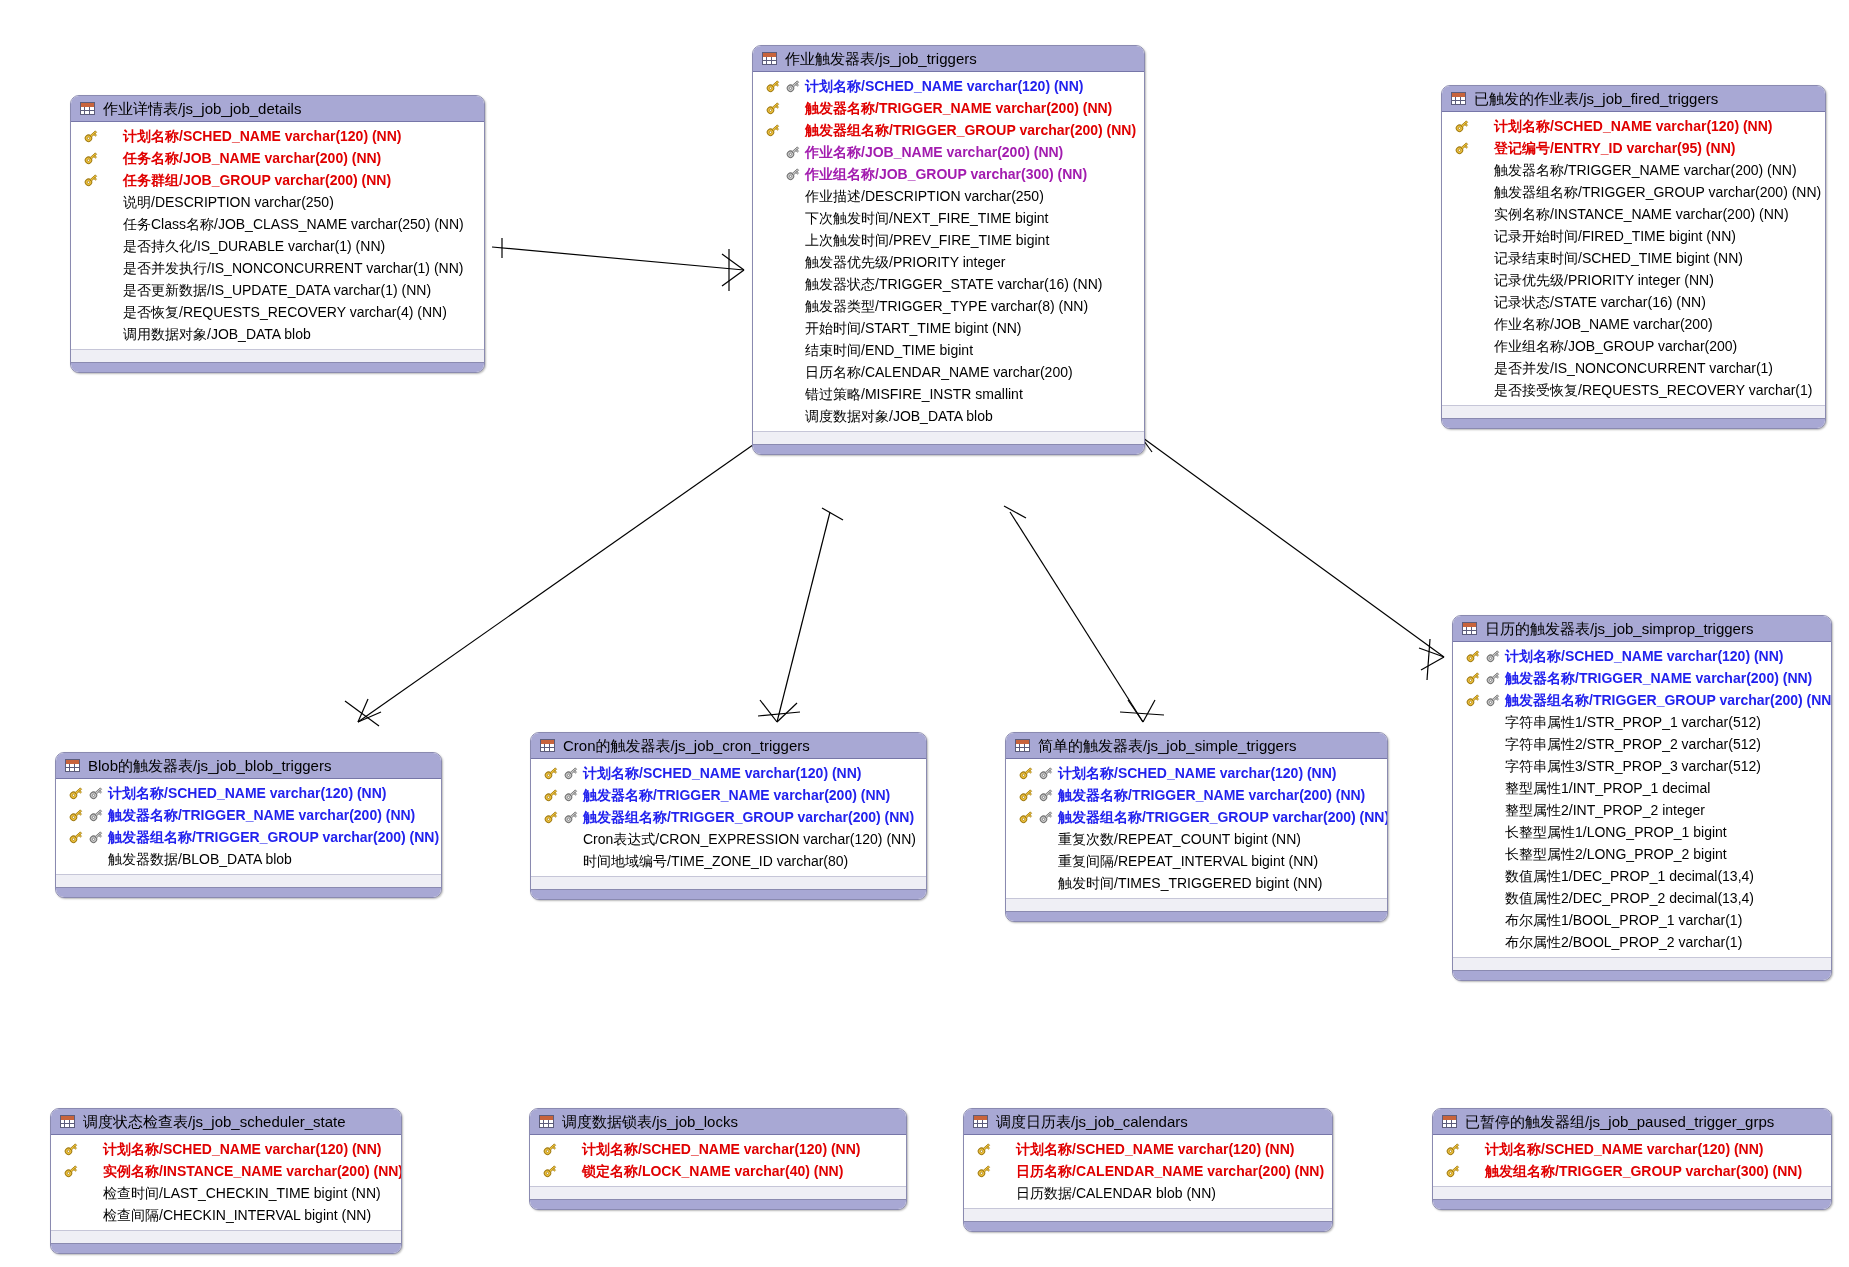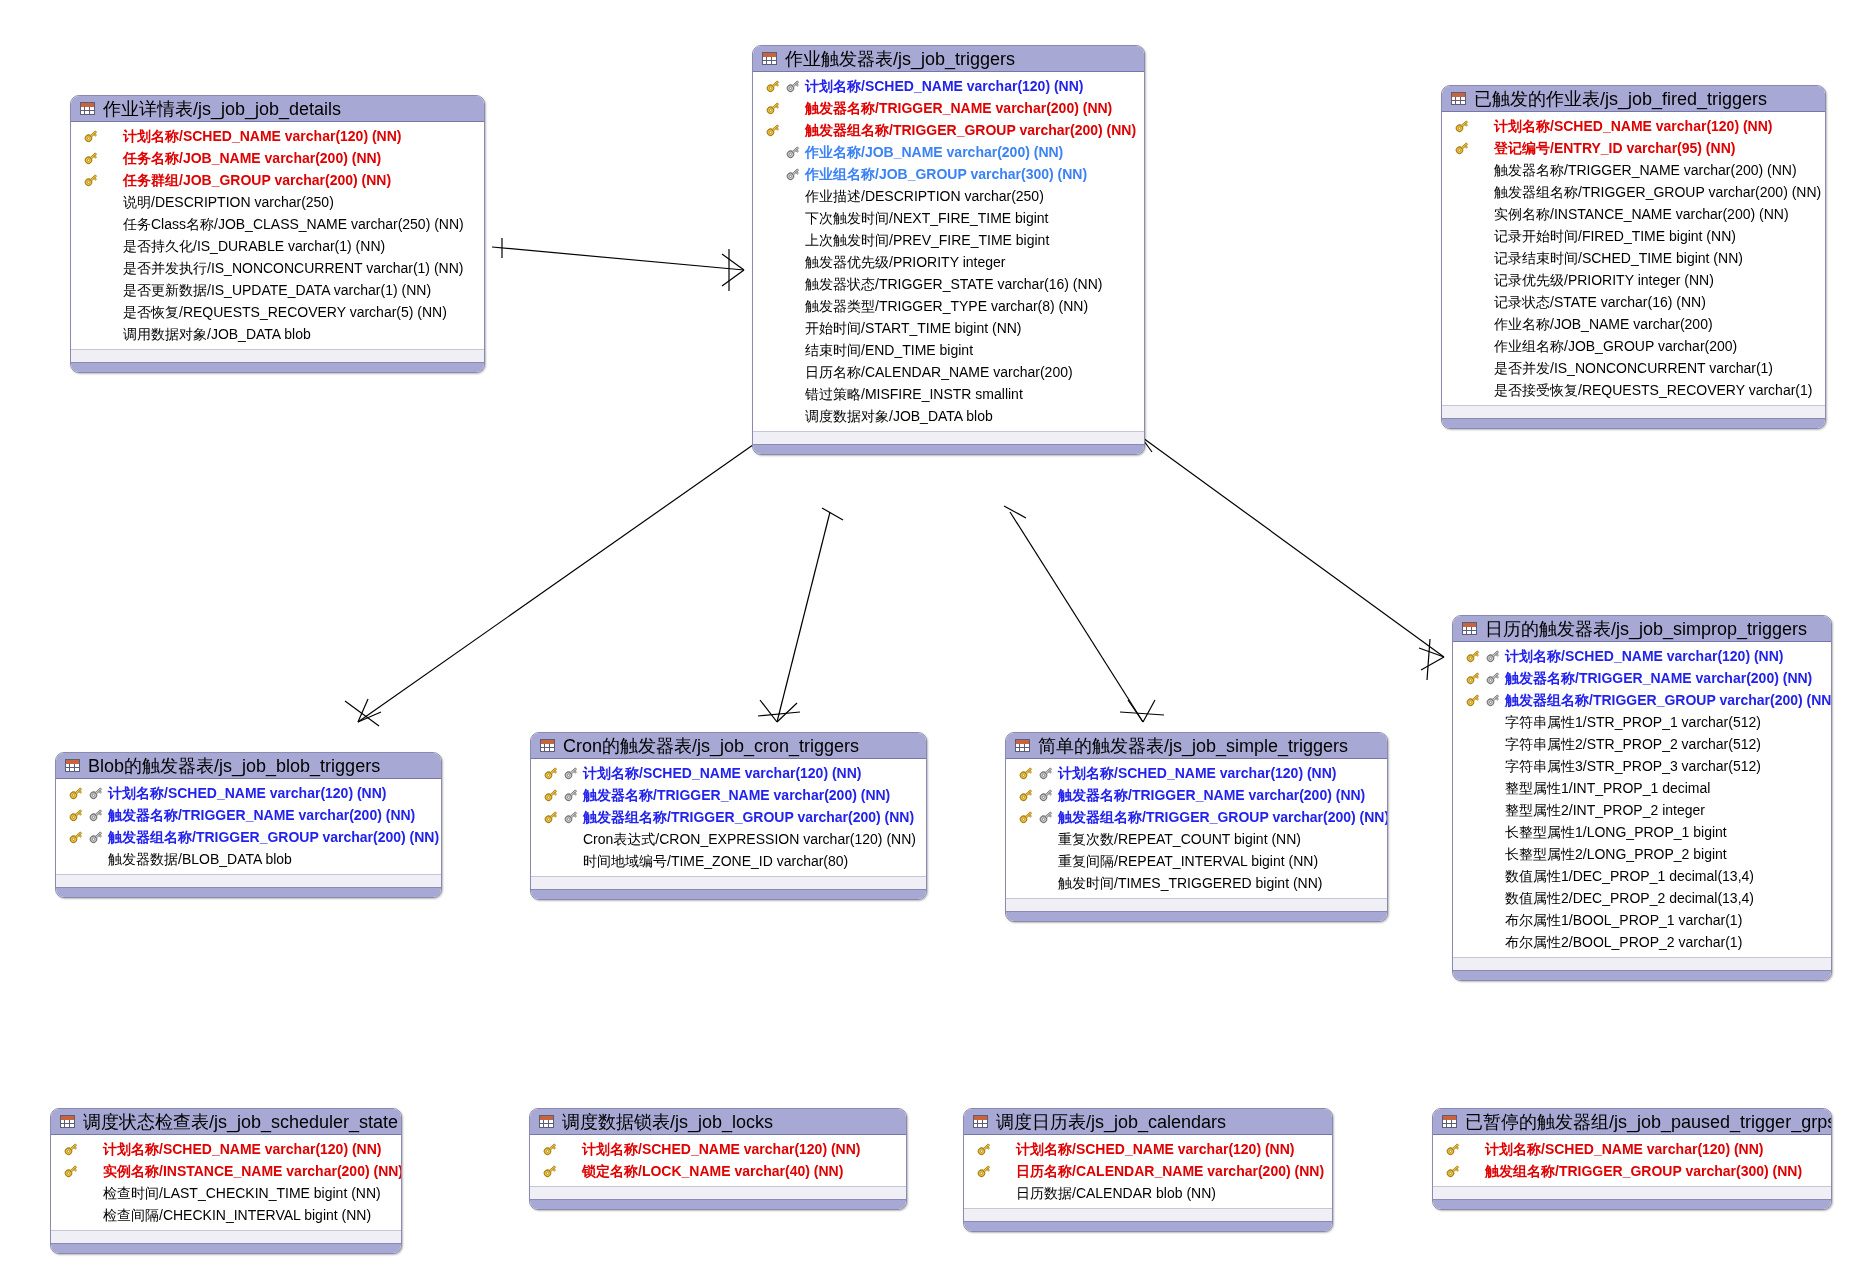--- a/index.html
+++ b/index.html
@@ -47,21 +47,21 @@
     content:"";position:absolute;left:0;top:0;right:0;height:4px;
     background:#c8643c;
   }
   .tbl-icon::after{
     content:"";position:absolute;left:0;top:4px;right:0;bottom:0;
     background:
       linear-gradient(to right,transparent 0 3px,#5c5c7a 3px 4px,transparent 4px 8px,#5c5c7a 8px 9px,transparent 9px),
       linear-gradient(to bottom,transparent 0 3px,#5c5c7a 3px 4px,transparent 4px);
   }
   .ent-title{
-    font-size:18px;
+    font-size:15px;
     color:#000000;
     white-space:nowrap;
     line-height:1;
   }
   .ent-body{
     padding:3px 10px 4px 10px;
     background:#ffffff;
   }
   .ent-foot{
     height:12px;
@@ -82,21 +82,21 @@
     white-space:nowrap;
     font-size:14px;
   }
   .keyslot{
     width:20px;flex:0 0 20px;
     display:flex;align-items:center;justify-content:center;
   }
   .attr .keys{width:42px;flex:0 0 42px;display:flex;align-items:center;}
   .attr-text{line-height:1;}
   .c-pk{color:#e00000;font-weight:bold;}
-  .c-fk{color:#3b82f6;font-weight:bold;}
+  .c-fk{color:#a21caf;font-weight:bold;}
   .c-pkfk{color:#2222ee;font-weight:bold;}
   .c-plain{color:#000000;font-weight:normal;}
 
   svg.links line, svg.links path{stroke:#000000;stroke-width:1.2;fill:none;}
 </style>
 </head>
 <body>
 
 <div id="canvas">
 
@@ -233,21 +233,21 @@
               <span class="keyslot"></span>
               <span class="keyslot"></span>
             </span>
             <span class="attr-text c-plain">是否更新数据/IS_UPDATE_DATA varchar(1) (NN)</span>
           </div>
           <div class="attr">
             <span class="keys">
               <span class="keyslot"></span>
               <span class="keyslot"></span>
             </span>
-            <span class="attr-text c-plain">是否恢复/REQUESTS_RECOVERY varchar(5) (NN)</span>
+            <span class="attr-text c-plain">是否恢复/REQUESTS_RECOVERY varchar(4) (NN)</span>
           </div>
           <div class="attr">
             <span class="keys">
               <span class="keyslot"></span>
               <span class="keyslot"></span>
             </span>
             <span class="attr-text c-plain">调用数据对象/JOB_DATA blob</span>
           </div>
         </div>
         <div class="ent-foot"></div>

